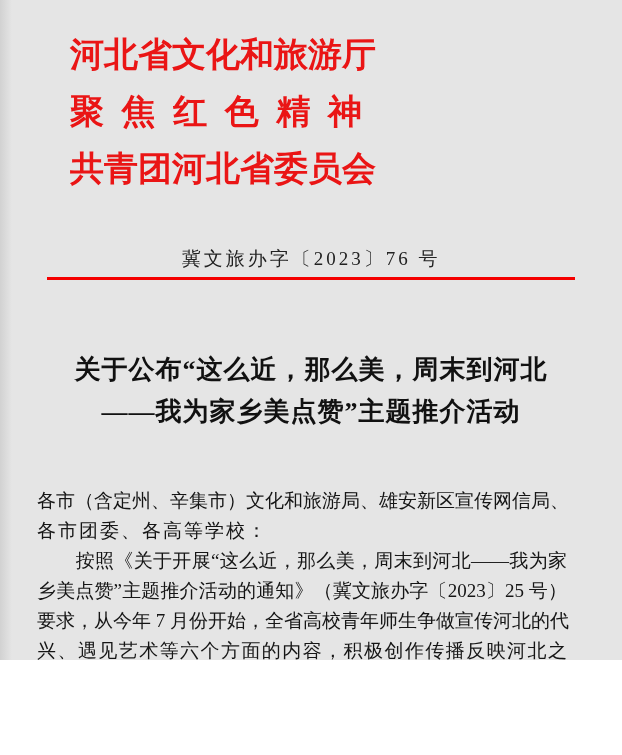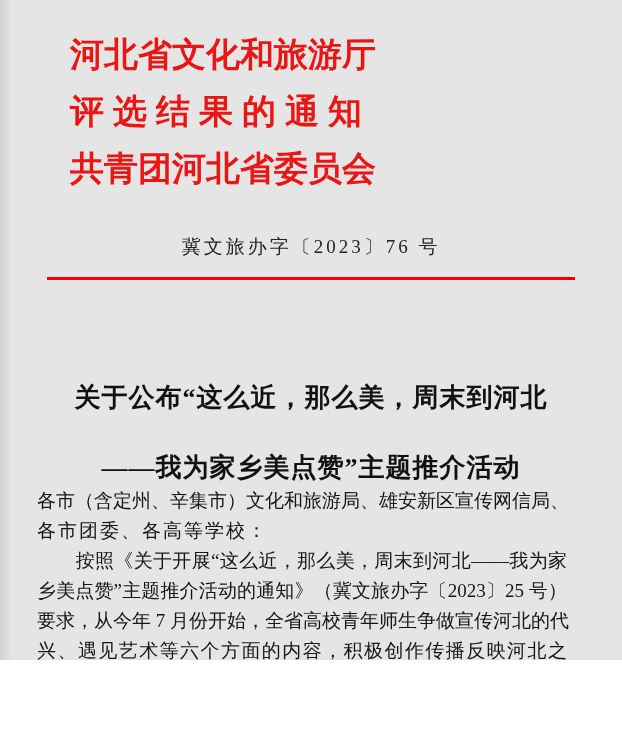--- a/index.html
+++ b/index.html
@@ -51,21 +51,21 @@
     font-size: 60px;
     letter-spacing: 8px;
     margin-left: 82px;
     margin-top: 14px;
     white-space: nowrap;
   }
 
   
   .doc-number {
     position: absolute;
-    top: 234px;
+    top: 246px;
     left: 0;
     width: 100%;
     text-align: center;
     font-size: 19px;
     letter-spacing: 3px;
     color: #222222;
   }
   .red-rule {
     position: absolute;
     top: 277px;
@@ -83,21 +83,20 @@
     width: 100%;
     text-align: center;
     color: #111111;
   }
   .title-line {
     font-size: 26px;
     font-weight: bold;
     line-height: 42px;
     letter-spacing: 1px;
     white-space: nowrap;
-    margin-top: 28px;
   }
 
   
   .body-block {
     position: absolute;
     top: 486px;
     left: 37px;
     width: 530px;
     color: #151515;
     font-size: 19px;
@@ -128,21 +127,21 @@
 </style>
 </head>
 <body>
 
 <div class="page">
   <div class="edge-shade"></div>
 
   <div class="letterhead">
     <div class="agency-block">
       <div class="agency-line">河北省文化和旅游厅</div>
-      <div class="agency-line">评选结果的通知</div>
+      <div class="agency-line">聚焦红色精神</div>
       <div class="agency-line">共青团河北省委员会</div>
     </div>
   </div>
 
   <div class="doc-number">冀文旅办字〔2023〕76 号</div>
 
   <div class="red-rule"></div>
 
   <div class="title-block">
     <div class="title-line">关于公布“这么近，那么美，周末到河北</div>

